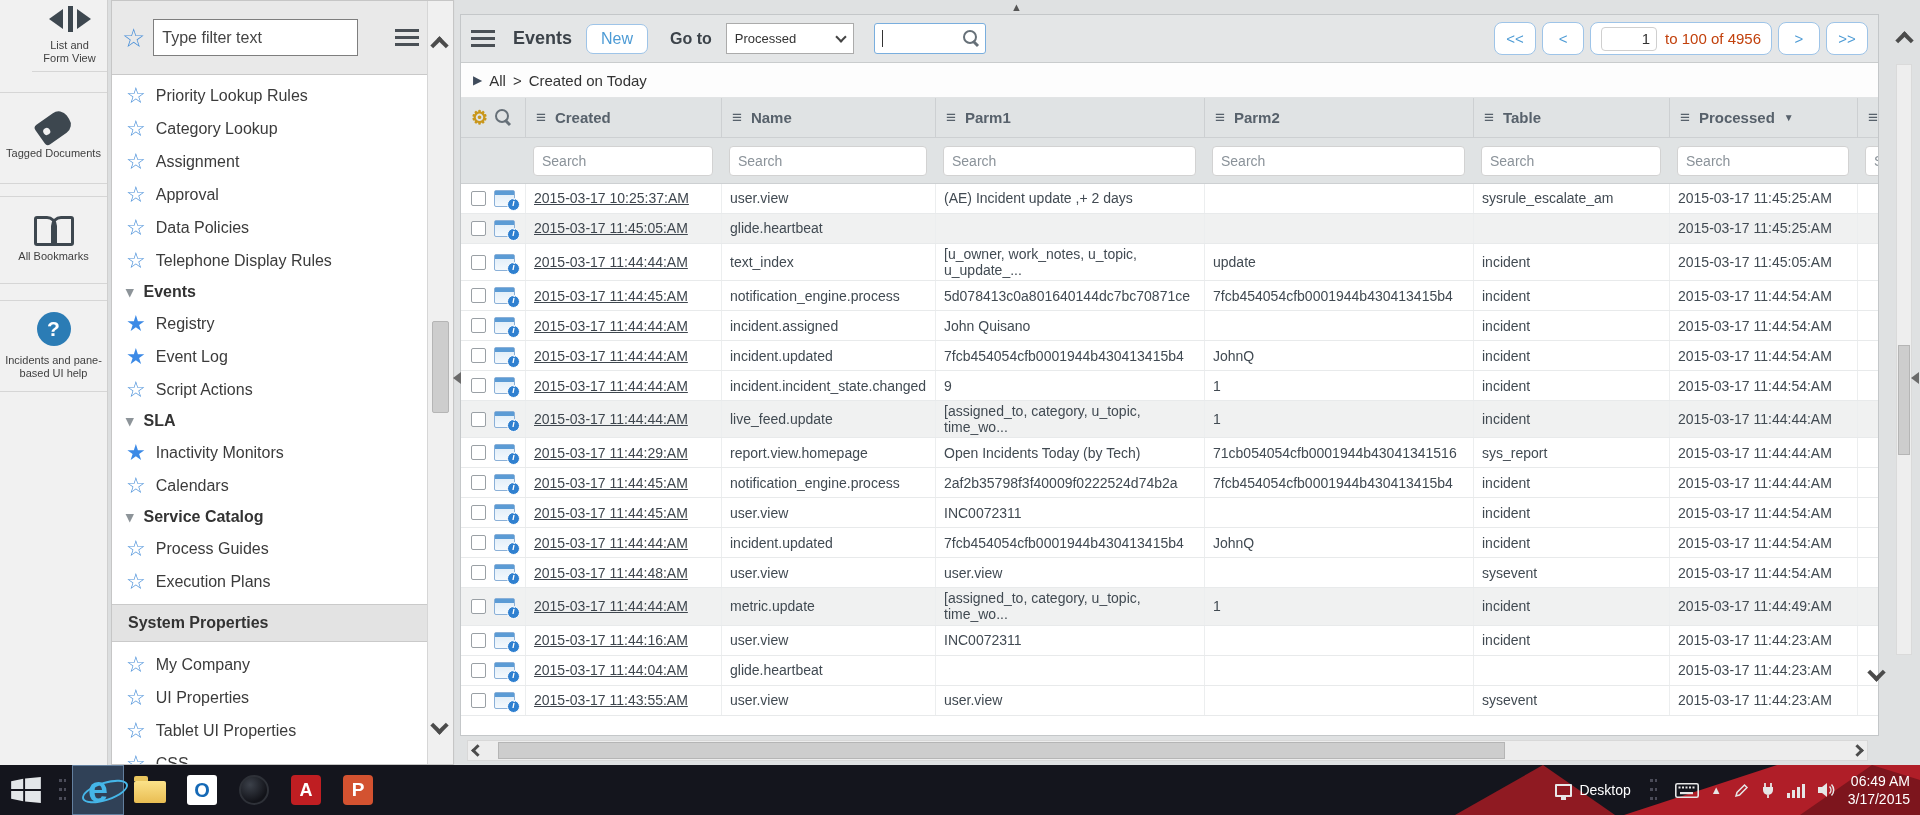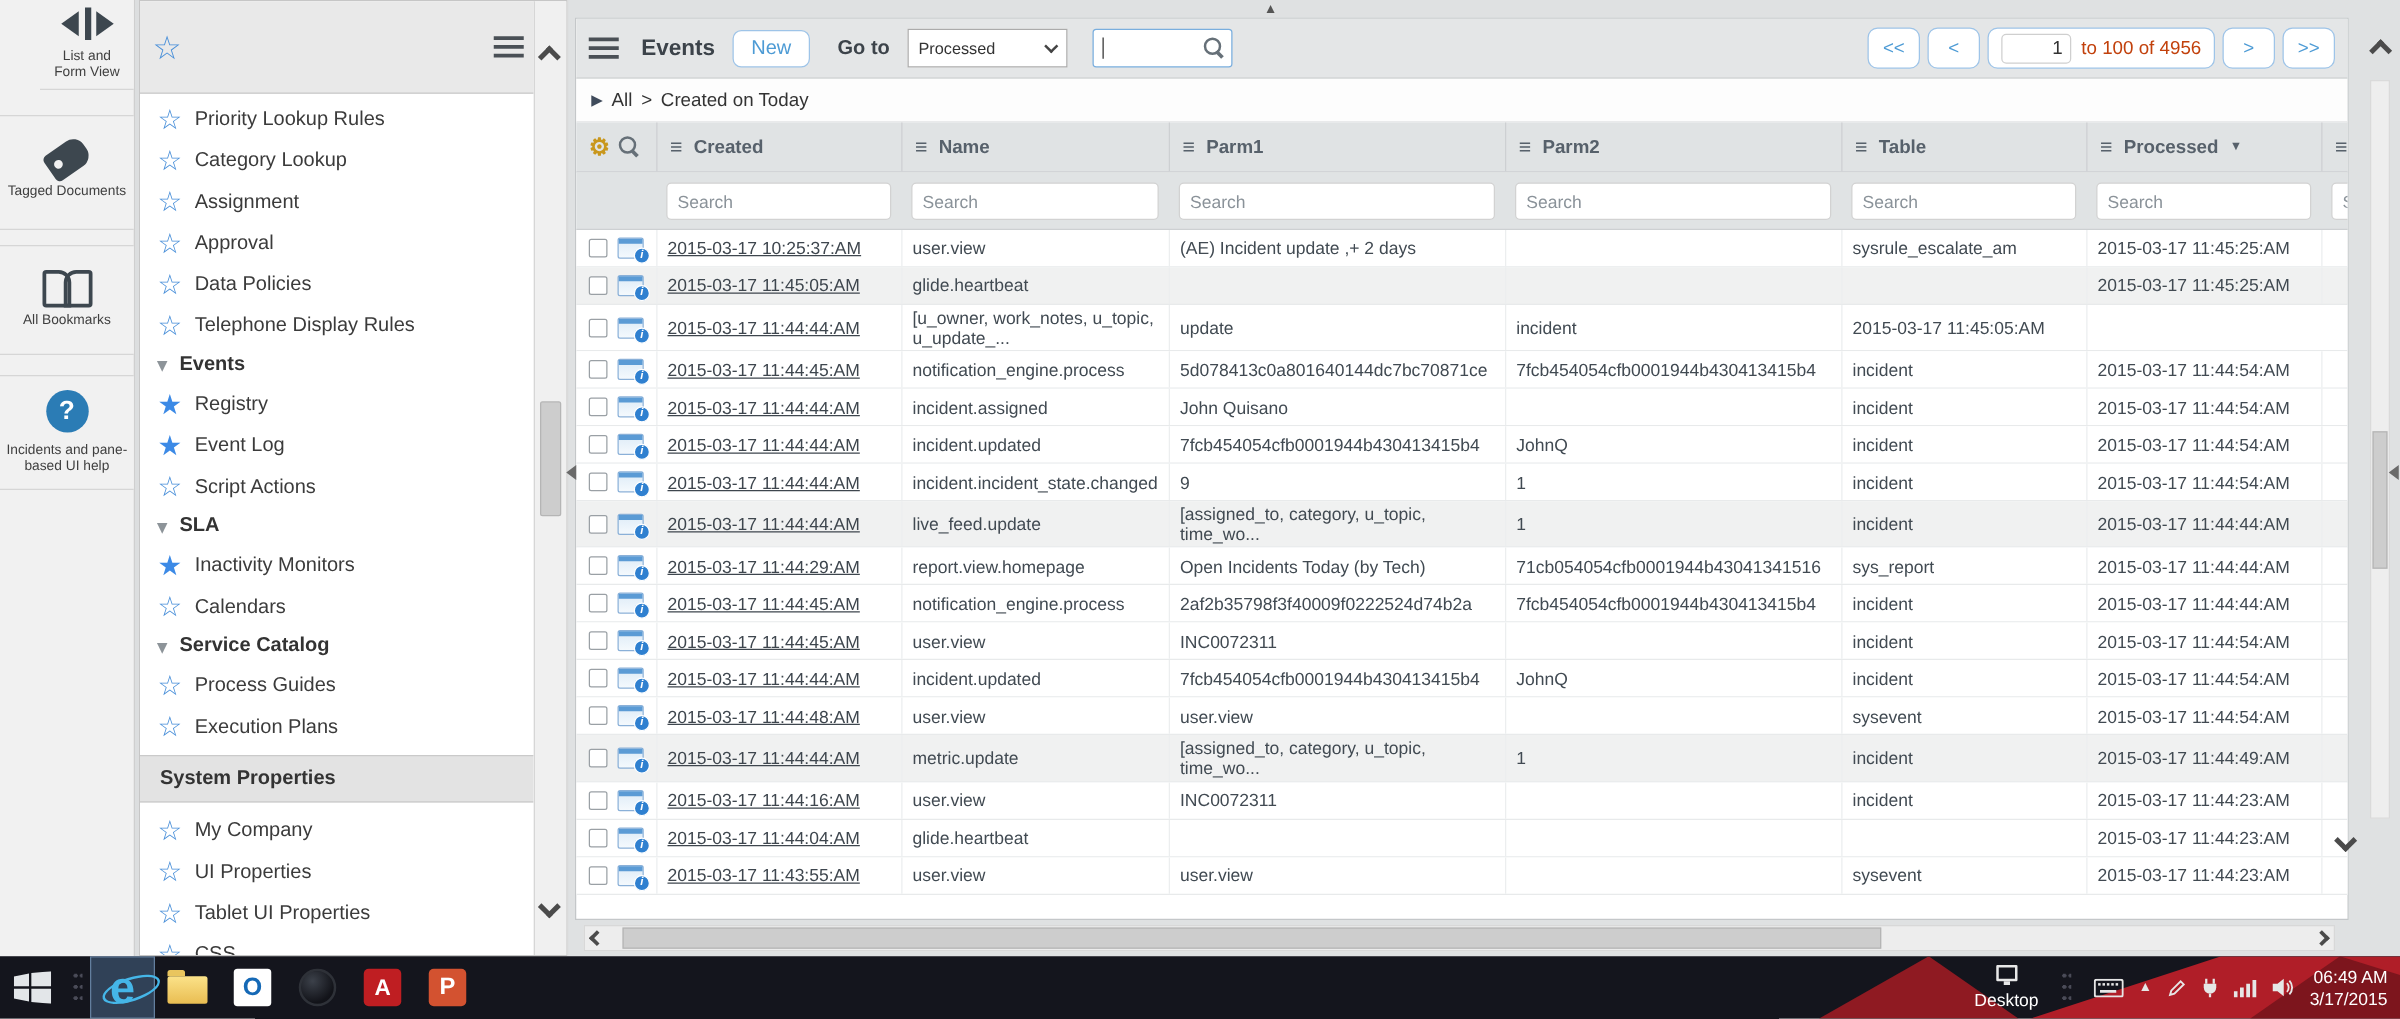--- a/index.html
+++ b/index.html
@@ -123,21 +123,21 @@
           background-size:5px 9px; cursor:default; }
   .ie-e { position:relative; font-size:36px; font-weight:bold; color:#45b6e8; line-height:1; }
   .ie-e::after { content:''; position:absolute; left:-7px; top:10px; width:44px; height:15px; border:2.5px solid #45b6e8; border-radius:50%; transform:rotate(-18deg); }
   .folder { position:relative; width:32px; height:22px; background:linear-gradient(#fbe289,#e9bd52); border-radius:2px; margin-top:4px; }
   .folder::before { content:''; position:absolute; left:0; top:-5px; width:14px; height:5px; background:#e9c55e; border-radius:2px 2px 0 0; }
   .outlook { width:30px; height:30px; background:#fff; border-radius:3px; display:flex; align-items:center; justify-content:center; color:#1569b6; font-weight:bold; font-size:20px; }
   .media-circle { width:30px; height:30px; border-radius:50%; background:radial-gradient(circle at 35% 30%, #3c414a, #121319 70%); border:2px solid #2e3138; }
   .acrobat { width:30px; height:30px; background:#bf1e22; border-radius:4px; color:#fff; font-weight:bold; font-size:18px; display:flex; align-items:center; justify-content:center; }
   .ppt { width:30px; height:30px; background:#d35230; border-radius:4px; color:#fff; font-weight:bold; font-size:19px; display:flex; align-items:center; justify-content:center; }
   .tb-right { position:relative; z-index:2; margin-left:auto; display:flex; align-items:center; gap:12px; padding-right:10px; height:50px; }
-  .desktop-item { display:flex; align-items:center; gap:7px; color:#fff; font-size:14px; cursor:pointer;flex-direction:column; }
+  .desktop-item { display:flex; align-items:center; gap:7px; color:#fff; font-size:14px; cursor:pointer; }
   .mini-monitor { width:17px; height:13px; border:2px solid #e8e8e8; border-radius:1px; position:relative; }
   .mini-monitor::after { content:''; position:absolute; left:4px; bottom:-5px; width:5px; height:3px; background:#e8e8e8; }
   .tray-glyph { color:#e6e6e6; font-size:11px; cursor:pointer; }
   .tray-icon { cursor:pointer; display:flex; align-items:center; }
   .clock { text-align:right; color:#fff; font-size:14px; line-height:1.3; cursor:pointer; }
   .winlogo { width:30px; height:26px; }
 </style>
 </head>
 <body>
 
@@ -163,20 +163,21 @@
     <div class="rail-cell rc4">
       <div class="helpicon">?</div>
       <div class="rail-label">Incidents and pane-based UI help</div>
     </div>
   </div>
 
   <div class="sidebar">
     <div class="sidebar-main">
       <div class="sidebar-top">
         <span class="star">☆</span>
+        <input class="filter-input" placeholder="Type filter text" style="">
         <span class="bars"></span>
       </div>
       <div class="nav">
   <div class="nav-item">
     <span class="star">☆</span>
     <span class="nav-label">Priority Lookup Rules</span>
   </div>
 
   <div class="nav-item">
     <span class="star">☆</span>
@@ -428,20 +429,21 @@
     <div class="td td-tools">
       <span class="cbx"></span>
       <span class="popicon">
                 <span class="win"></span>
                 <span class="bubble"></span>
               </span>
     </div>
     <div class="td">
               <a class="cell-link">2015-03-17 11:44:44:AM</a>
             </div>
+    <div class="td">text_index</div>
     <div class="td">[u_owner, work_notes, u_topic, u_update_...</div>
     <div class="td">update</div>
     <div class="td">incident</div>
     <div class="td">2015-03-17 11:45:05:AM</div>
     <div class="td"></div>
   </div>
 
   <div class="grid-row trow">
     <div class="td td-tools">
       <span class="cbx"></span>

